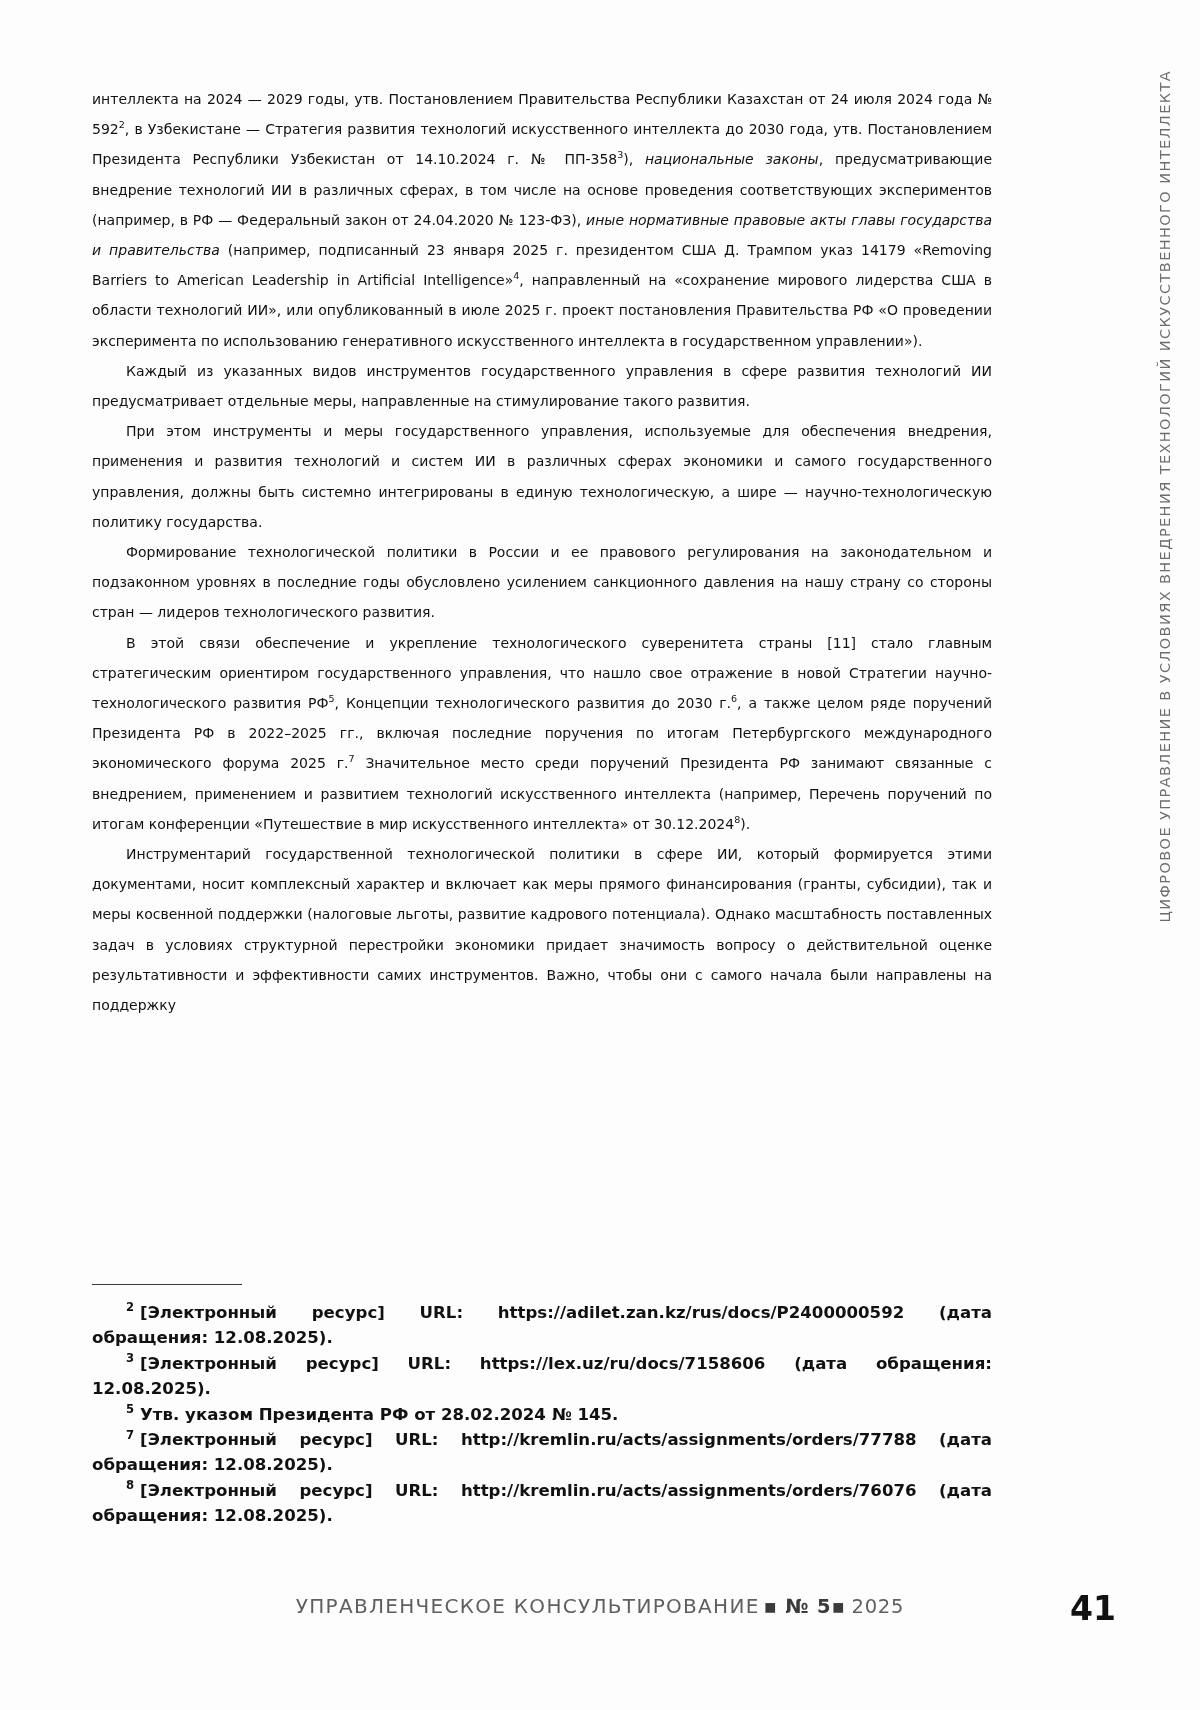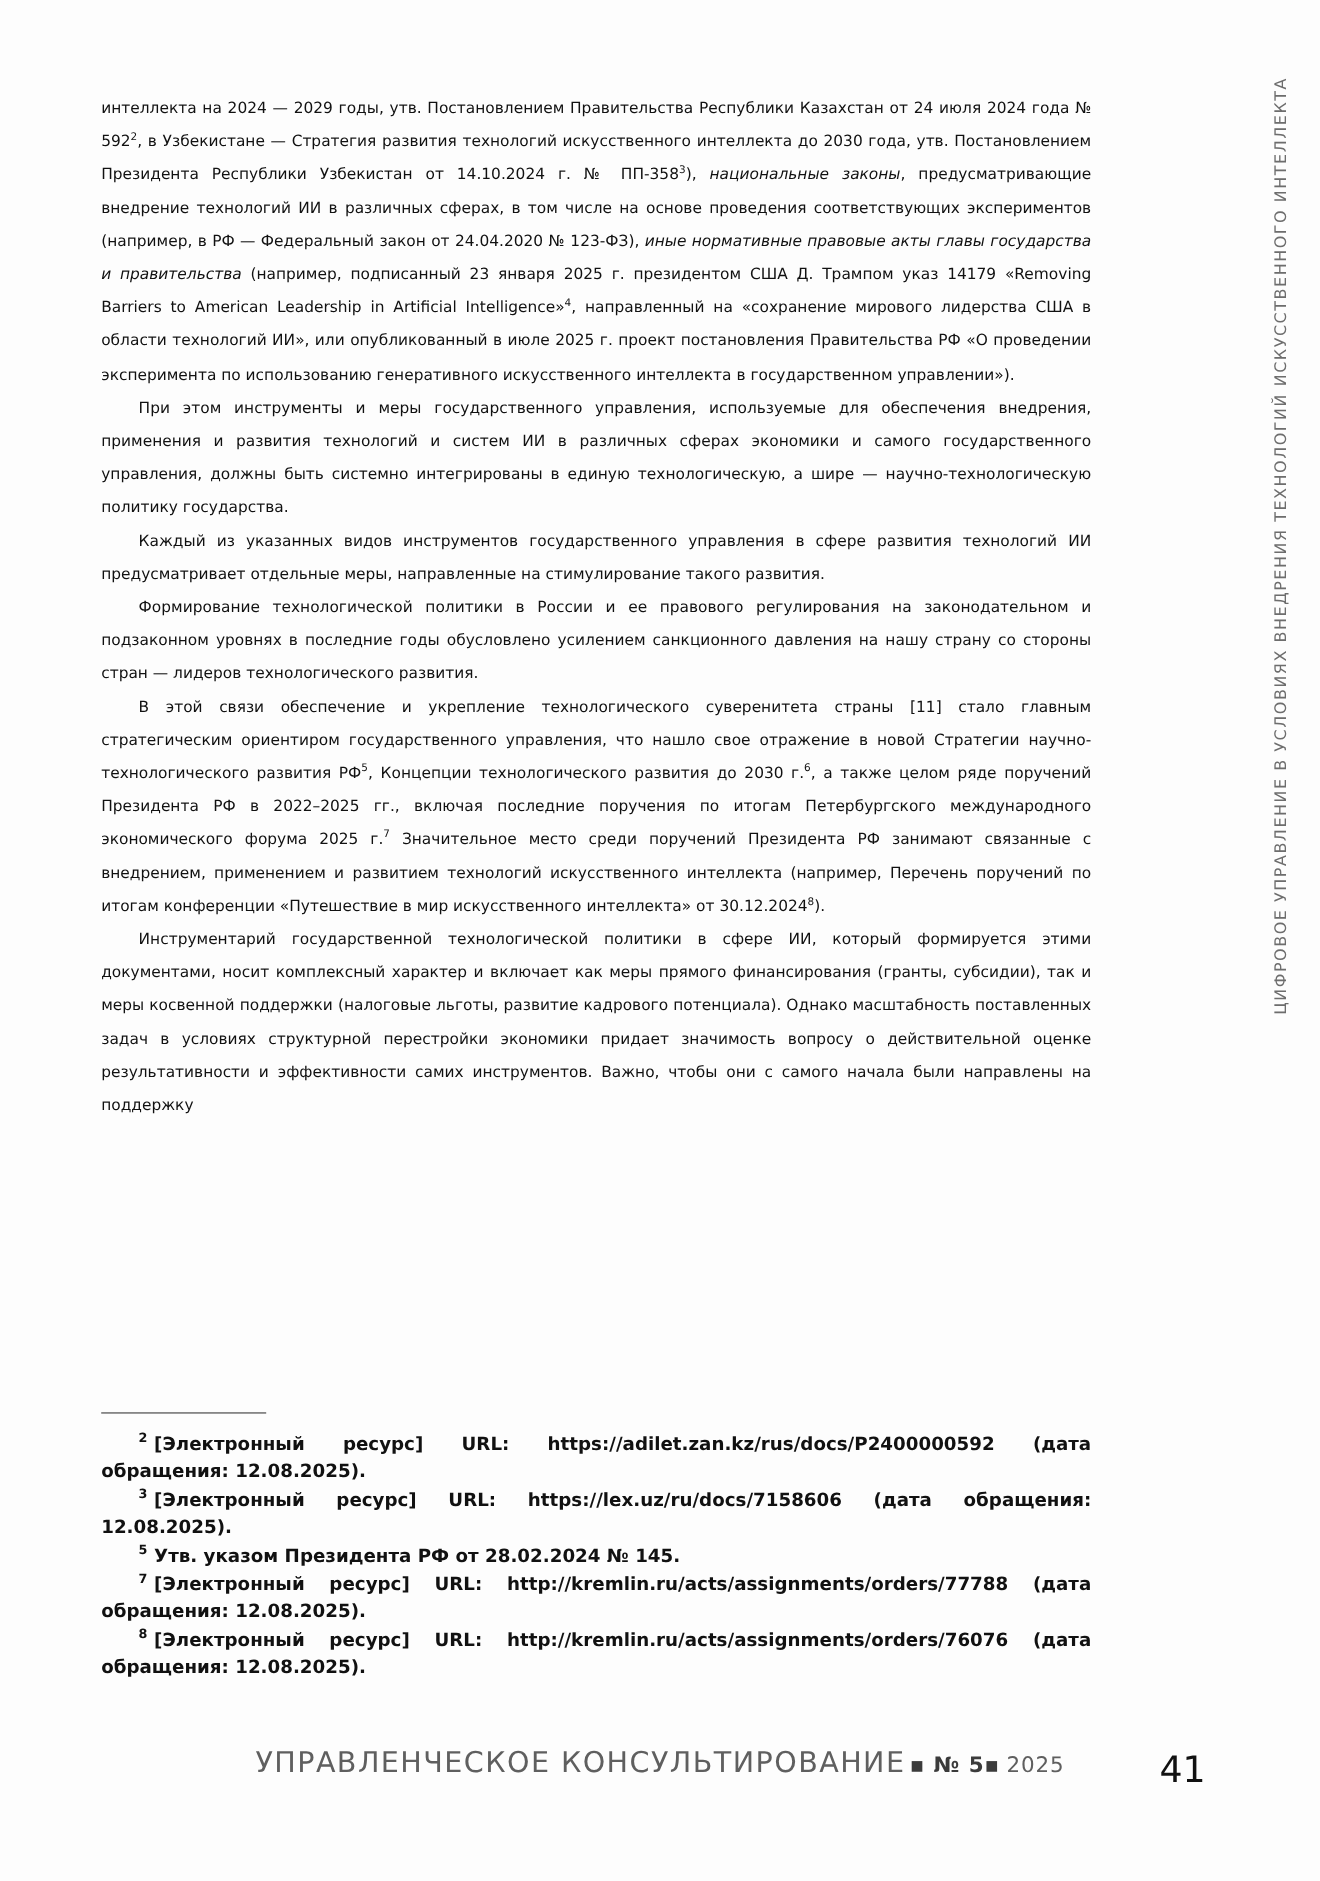--- a/index.html
+++ b/index.html
@@ -110,21 +110,21 @@
   .footer {
     position: absolute;
     left: 0;
     right: 0;
     bottom: 92px;
     display: flex;
     align-items: baseline;
     justify-content: center;
   }
   .footer-journal {
-    font-size: 26px;
+    font-size: 20px;
     letter-spacing: 1.3px;
     color: #5f5f5f;
     text-transform: uppercase;
     white-space: nowrap;
   }
   .footer-issue {
     font-size: 19.5px;
     letter-spacing: 0.8px;
     color: #3b3b3b;
     font-weight: bold;
@@ -133,43 +133,43 @@
   }
   .footer-year {
     font-size: 19.5px;
     letter-spacing: 0.8px;
     color: #5f5f5f;
     white-space: nowrap;
     margin-left: 6px;
   }
   .page-number {
     position: absolute;
-    right: 104px;
+    right: 84px;
     bottom: 82px;
     font-size: 33px;
-    font-weight: normal;
+    font-weight: bold;
     color: #111;
   }
 </style>
 </head>
 <body>
 
 <div class="page">
 
   <div class="sidehead">
     <span>ЦИФРОВОЕ УПРАВЛЕНИЕ В УСЛОВИЯХ ВНЕДРЕНИЯ ТЕХНОЛОГИЙ ИСКУССТВЕННОГО ИНТЕЛЛЕКТА</span>
   </div>
 
   <div class="column">
 
     <p class="body"><span>интеллекта на 2024 — 2029 годы, утв. Постановлением Правительства Республики Казахстан от 24 июля 2024 года № 592</span><sup>2</sup><span>, в Узбекистане — Стратегия развития технологий искусственного интеллекта до 2030 года, утв. Постановлением Президента Республики Узбекистан от 14.10.2024 г. № ПП-358</span><sup>3</sup><span>), </span><span class="it">национальные законы</span><span>, предусматривающие внедрение технологий ИИ в различных сферах, в том числе на основе проведения соответствующих экспериментов (например, в РФ — Федеральный закон от 24.04.2020 № 123-ФЗ), </span><span class="it">иные нормативные правовые акты главы государства и правительства</span><span> (например, подписанный 23 января 2025 г. президентом США Д. Трампом указ 14179 «Removing Barriers to American Leadership in Artificial Intelligence»</span><sup>4</sup><span>, направленный на «сохранение мирового лидерства США в области технологий ИИ», или опубликованный в июле 2025 г. проект постановления Правительства РФ «О проведении эксперимента по использованию генеративного искусственного интеллекта в государственном управлении»).</span></p>
 
+    <p class="body indent">Каждый из указанных видов инструментов государственного управления в сфере развития технологий ИИ предусматривает отдельные меры, направленные на стимулирование такого развития.</p>
+
     <p class="body indent">При этом инструменты и меры государственного управления, используемые для обеспечения внедрения, применения и развития технологий и систем ИИ в различных сферах экономики и самого государственного управления, должны быть системно интегрированы в единую технологическую, а шире — научно-технологическую политику государства.</p>
-
-    <p class="body indent">Каждый из указанных видов инструментов государственного управления в сфере развития технологий ИИ предусматривает отдельные меры, направленные на стимулирование такого развития.</p>
 
     <p class="body indent">Формирование технологической политики в России и ее правового регулирования на законодательном и подзаконном уровнях в последние годы обусловлено усилением санкционного давления на нашу страну со стороны стран — лидеров технологического развития.</p>
 
     <p class="body indent"><span>В этой связи обеспечение и укрепление технологического суверенитета страны [11] стало главным стратегическим ориентиром государственного управления, что нашло свое отражение в новой Стратегии научно-технологического развития РФ</span><sup>5</sup><span>, Концепции технологического развития до 2030 г.</span><sup>6</sup><span>, а также целом ряде поручений Президента РФ в 2022–2025 гг., включая последние поручения по итогам Петербургского международного экономического форума 2025 г.</span><sup>7</sup><span> Значительное место среди поручений Президента РФ занимают связанные с внедрением, применением и развитием технологий искусственного интеллекта (например, Перечень поручений по итогам конференции «Путешествие в мир искусственного интеллекта» от 30.12.2024</span><sup>8</sup><span>).</span></p>
 
     <p class="body indent">Инструментарий государственной технологической политики в сфере ИИ, который формируется этими документами, носит комплексный характер и включает как меры прямого финансирования (гранты, субсидии), так и меры косвенной поддержки (налоговые льготы, развитие кадрового потенциала). Однако масштабность поставленных задач в условиях структурной перестройки экономики придает значимость вопросу о действительной оценке результативности и эффективности самих инструментов. Важно, чтобы они с самого начала были направлены на поддержку</p>
 
   </div>
 
   <div class="fn-rule"></div>

